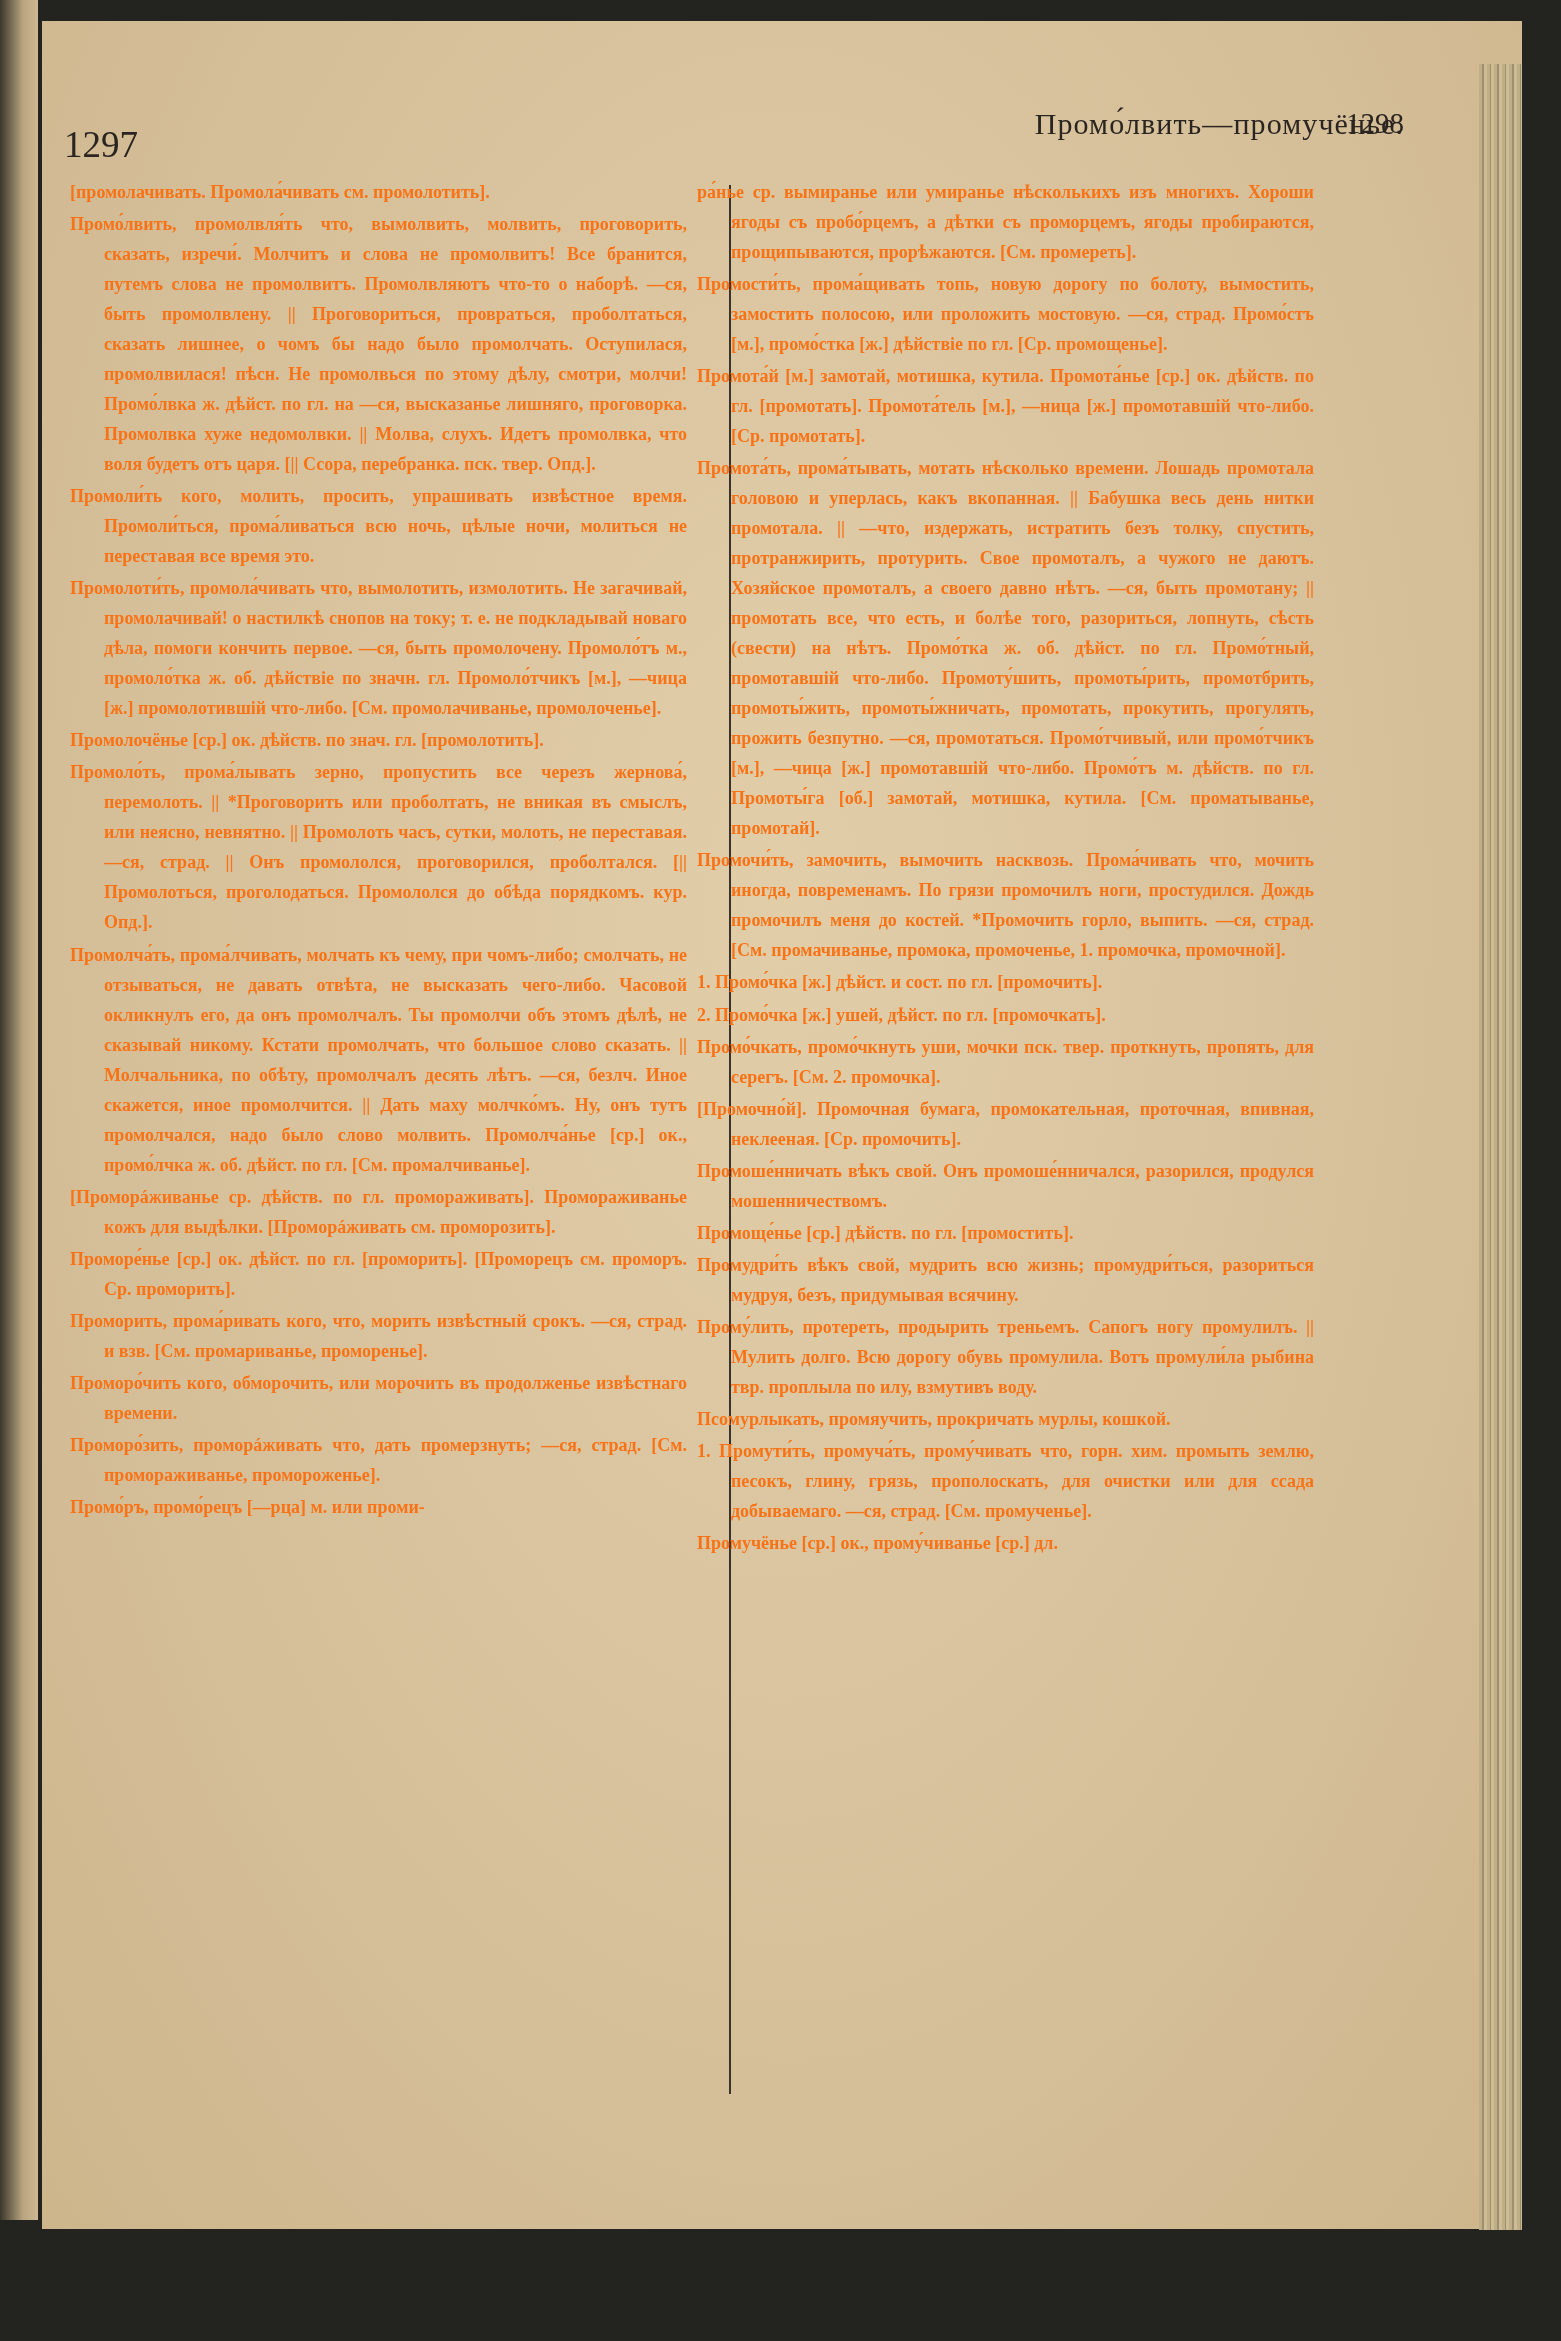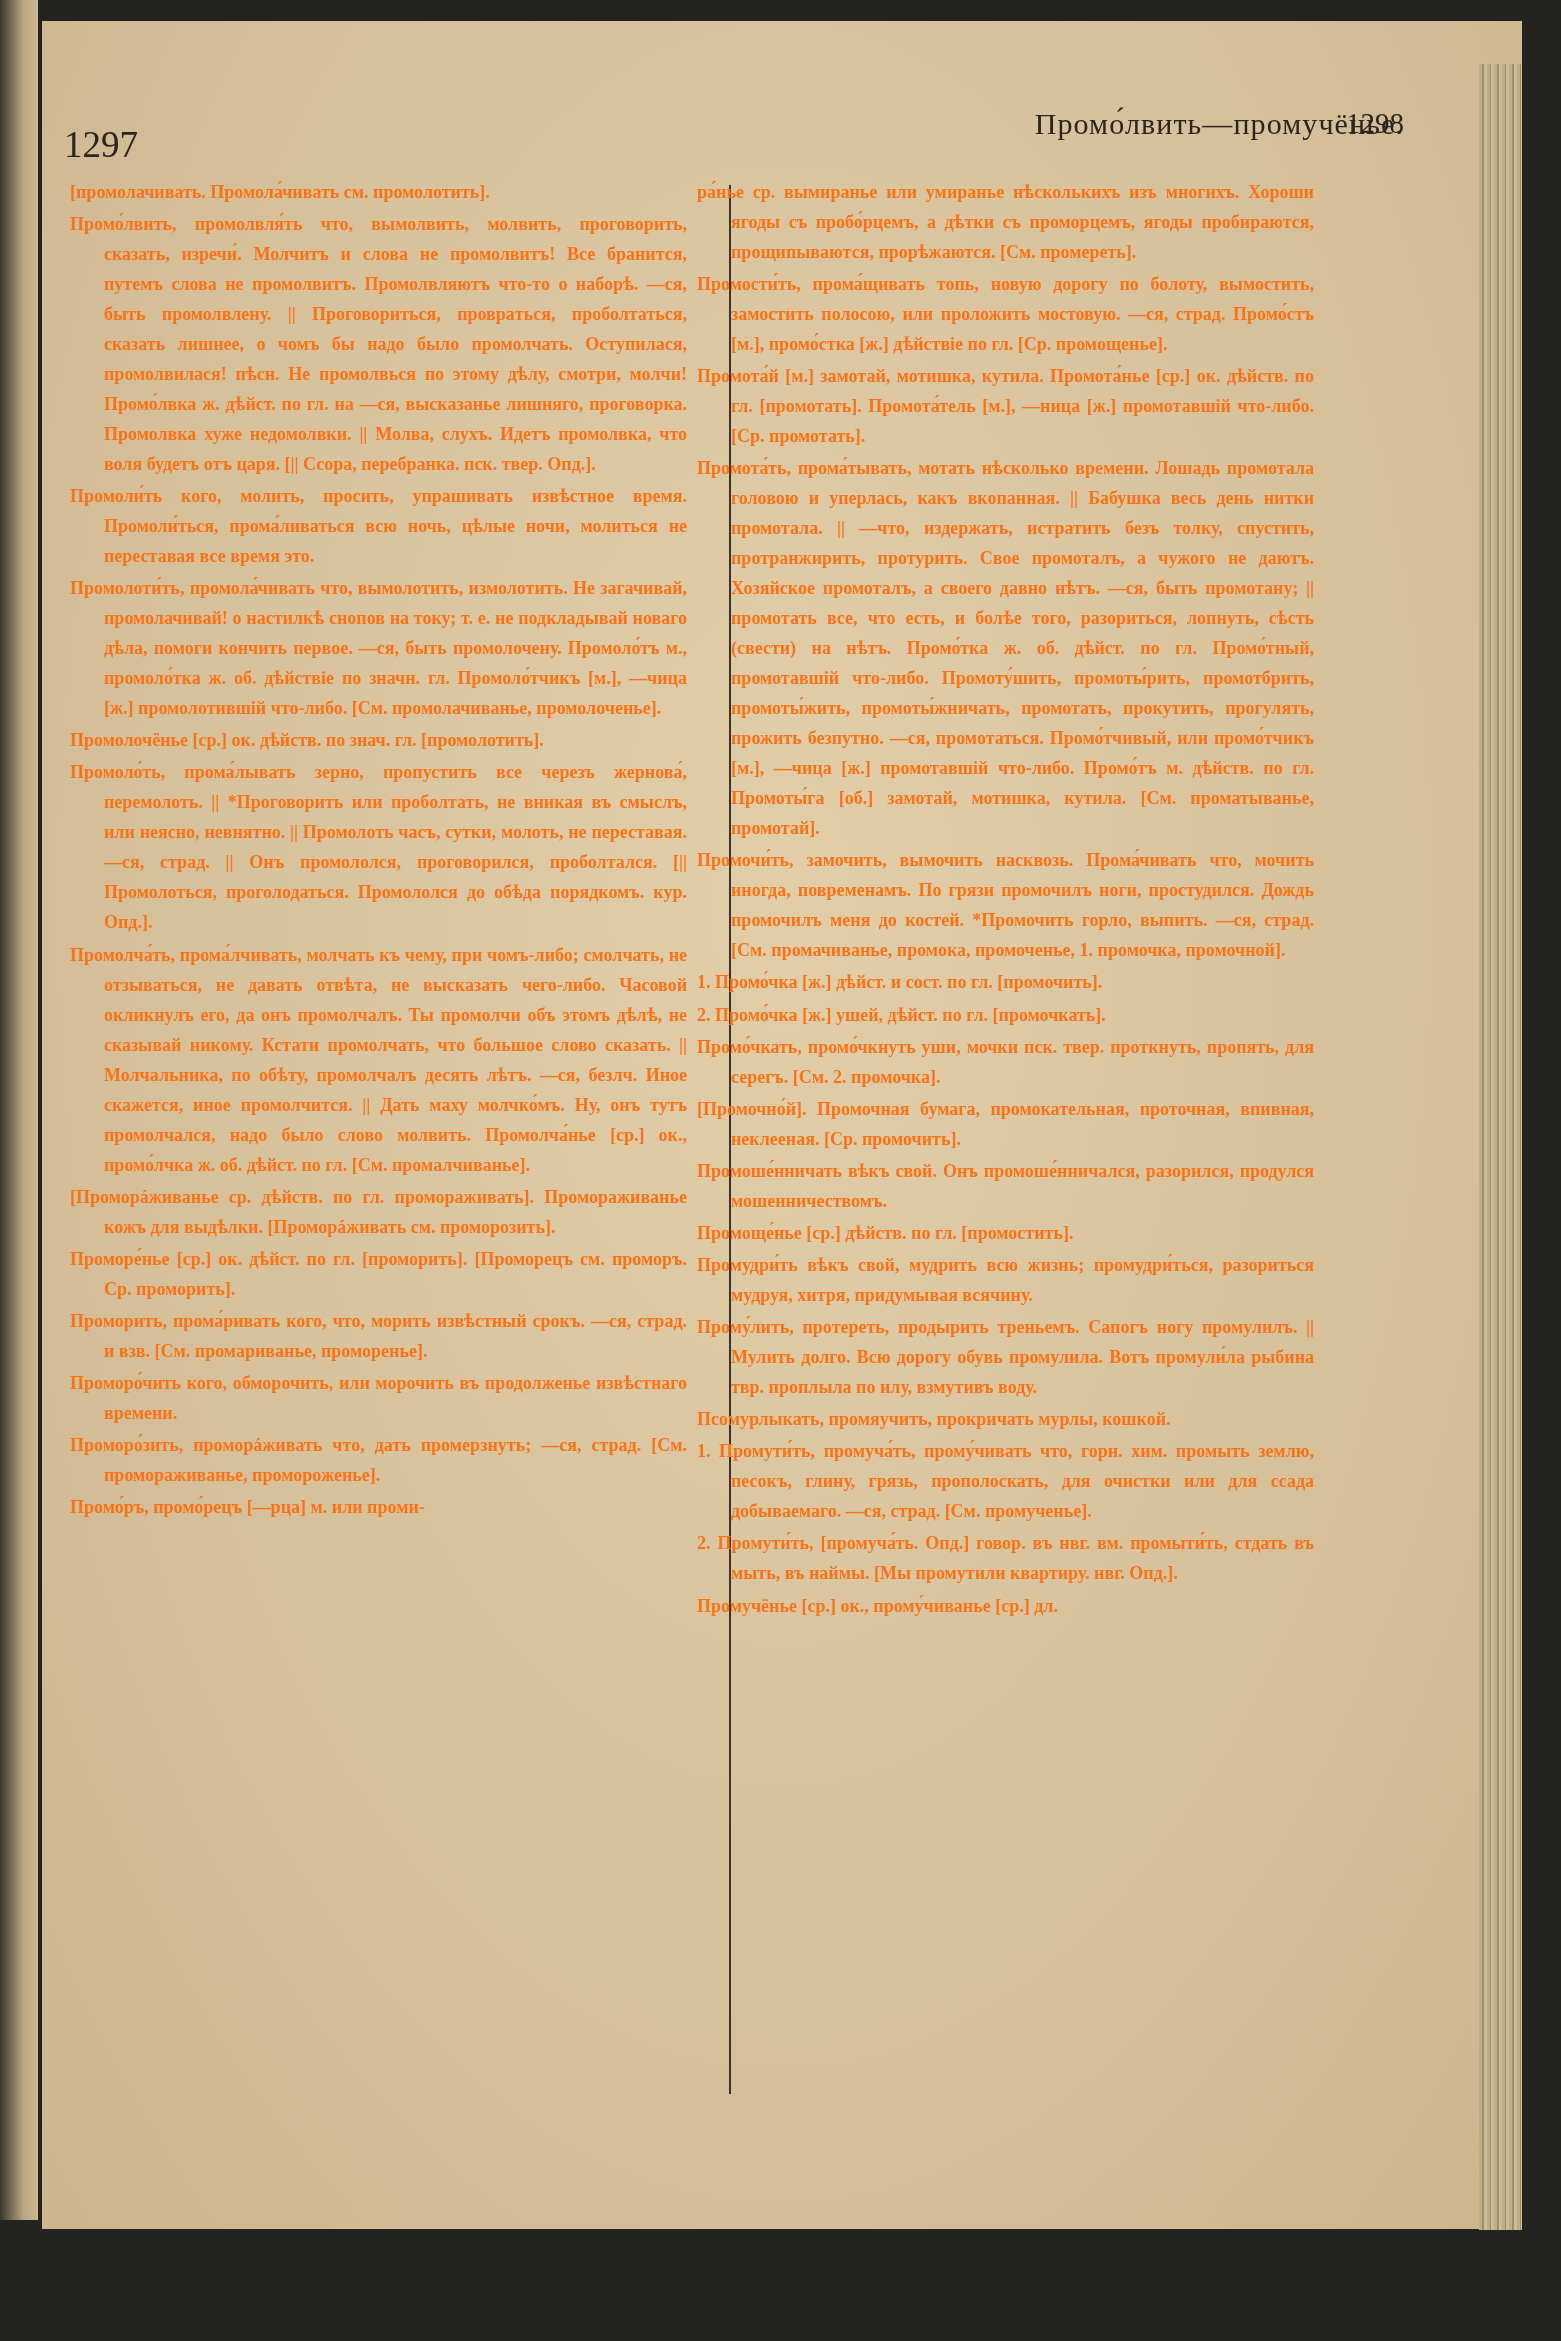--- a/index.html
+++ b/index.html
@@ -57,20 +57,19 @@
   <p class="entry">Промости́ть, прома́щивать топь, новую дорогу по болоту, вымостить, замостить полосою, или проложить мостовую. —ся, страд. Промо́стъ [м.], промо́стка [ж.] дѣйствіе по гл. [Ср. промощенье].</p>
   <p class="entry">Промота́й [м.] замотай, мотишка, кутила. Промота́нье [ср.] ок. дѣйств. по гл. [промотать]. Промота́тель [м.], —ница [ж.] промотавшій что-либо. [Ср. промотать].</p>
   <p class="entry">Промота́ть, прома́тывать, мотать нѣсколько времени. Лошадь промотала головою и уперлась, какъ вкопанная. || Бабушка весь день нитки промотала. || —что, издержать, истратить безъ толку, спустить, протранжирить, протурить. Свое промоталъ, а чужого не даютъ. Хозяйское промоталъ, а своего давно нѣтъ. —ся, быть промотану; || промотать все, что есть, и болѣе того, разориться, лопнуть, сѣсть (свести) на нѣтъ. Промо́тка ж. об. дѣйст. по гл. Промо́тный, промотавшій что-либо. Промоту́шить, промоты́рить, промотбрить, промоты́жить, промоты́жничать, промотать, прокутить, прогулять, прожить безпутно. —ся, промотаться. Промо́тчивый, или промо́тчикъ [м.], —чица [ж.] промотавшій что-либо. Промо́тъ м. дѣйств. по гл. Промоты́га [об.] замотай, мотишка, кутила. [См. проматыванье, промотай].</p>
   <p class="entry">Промочи́ть, замочить, вымочить насквозь. Прома́чивать что, мочить иногда, повременамъ. По грязи промочилъ ноги, простудился. Дождь промочилъ меня до костей. *Промочить горло, выпить. —ся, страд. [См. промачиванье, промока, промоченье, 1. промочка, промочной].</p>
   <p class="entry">1. Промо́чка [ж.] дѣйст. и сост. по гл. [промочить].</p>
   <p class="entry">2. Промо́чка [ж.] ушей, дѣйст. по гл. [промочкать].</p>
   <p class="entry">Промо́чкать, промо́чкнуть уши, мочки пск. твер. проткнуть, пропять, для серегъ. [См. 2. промочка].</p>
   <p class="entry">[Промочно́й]. Промочная бумага, промокательная, проточная, впивная, неклееная. [Ср. промочить].</p>
   <p class="entry">Промоше́нничать вѣкъ свой. Онъ промоше́нничался, разорился, продулся мошенничествомъ.</p>
   <p class="entry">Промоще́нье [ср.] дѣйств. по гл. [промостить].</p>
-  <p class="entry">Промудри́ть вѣкъ свой, мудрить всю жизнь; промудри́ться, разориться мудруя, хитря, придумывая всячину.</p>
+  <p class="entry">Промудри́ть вѣкъ свой, мудрить всю жизнь; промудри́ться, разориться мудруя, безъ, придумывая всячину.</p>
   <p class="entry">Прому́лить, протереть, продырить треньемъ. Сапогъ ногу промулилъ. || Мулить долго. Всю дорогу обувь промулила. Вотъ промули́ла рыбина твр. проплыла по илу, взмутивъ воду.</p>
   <p class="entry">Псомурлыкать, промяучить, прокричать мурлы, кошкой.</p>
   <p class="entry">1. Промути́ть, промуча́ть, прому́чивать что, горн. хим. промыть землю, песокъ, глину, грязь, прополоскать, для очистки или для ссада добываемаго. —ся, страд. [См. промученье].</p>
-  <p class="entry">2. Промути́ть, [промуча́ть. Опд.] говор. въ нвг. вм. промыти́ть, стдать въ мыть, въ наймы. [Мы промутили квартиру. нвг. Опд.].</p>
   <p class="entry">Промучёнье [ср.] ок., прому́чиванье [ср.] дл.</p>
 </div>
 
 
 </body></html>

